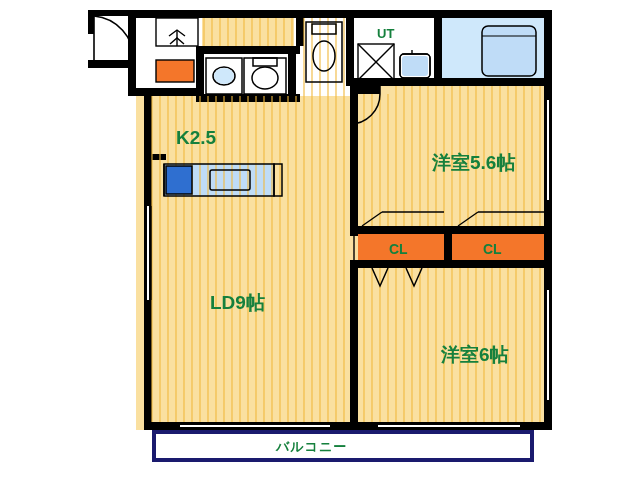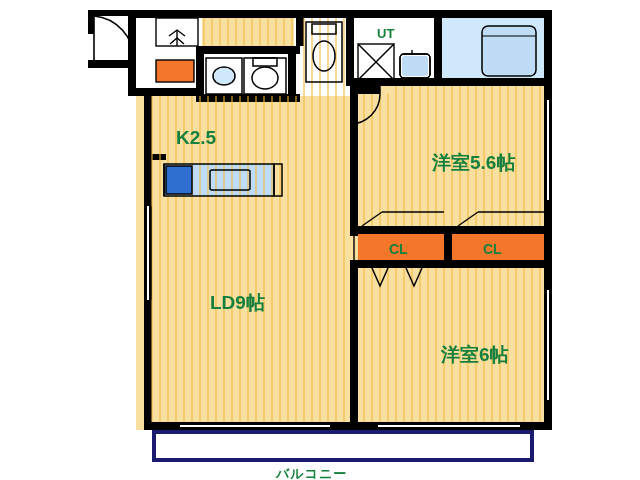--- a/index.html
+++ b/index.html
@@ -31,21 +31,21 @@
   .label {
     position: absolute;
     color: #15803d;
     font-weight: bold;
     white-space: nowrap;
     line-height: 1;
   }
   .lbl-room { font-size: 19px; }
   .lbl-cl   { font-size: 14px; }
   .lbl-ut   { font-size: 13px; }
-  .lbl-balcony { font-size: 13px; letter-spacing: 1px; margin-top: 27px; }
+  .lbl-balcony { font-size: 13px; letter-spacing: 1px; }
 
   svg.ov {
     position: absolute;
     left: 0; top: 0;
     width: 640px; height: 480px;
     pointer-events: none;
   }
 </style>
 </head>
 <body>

